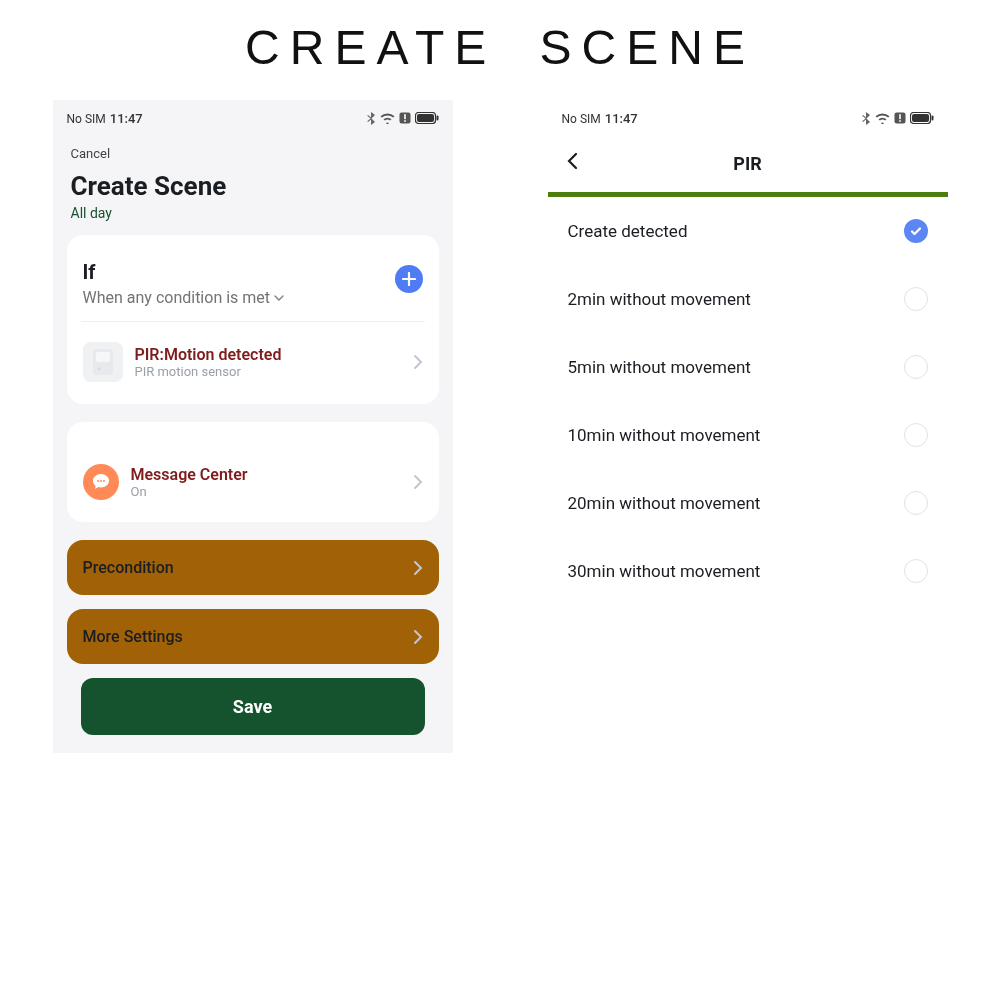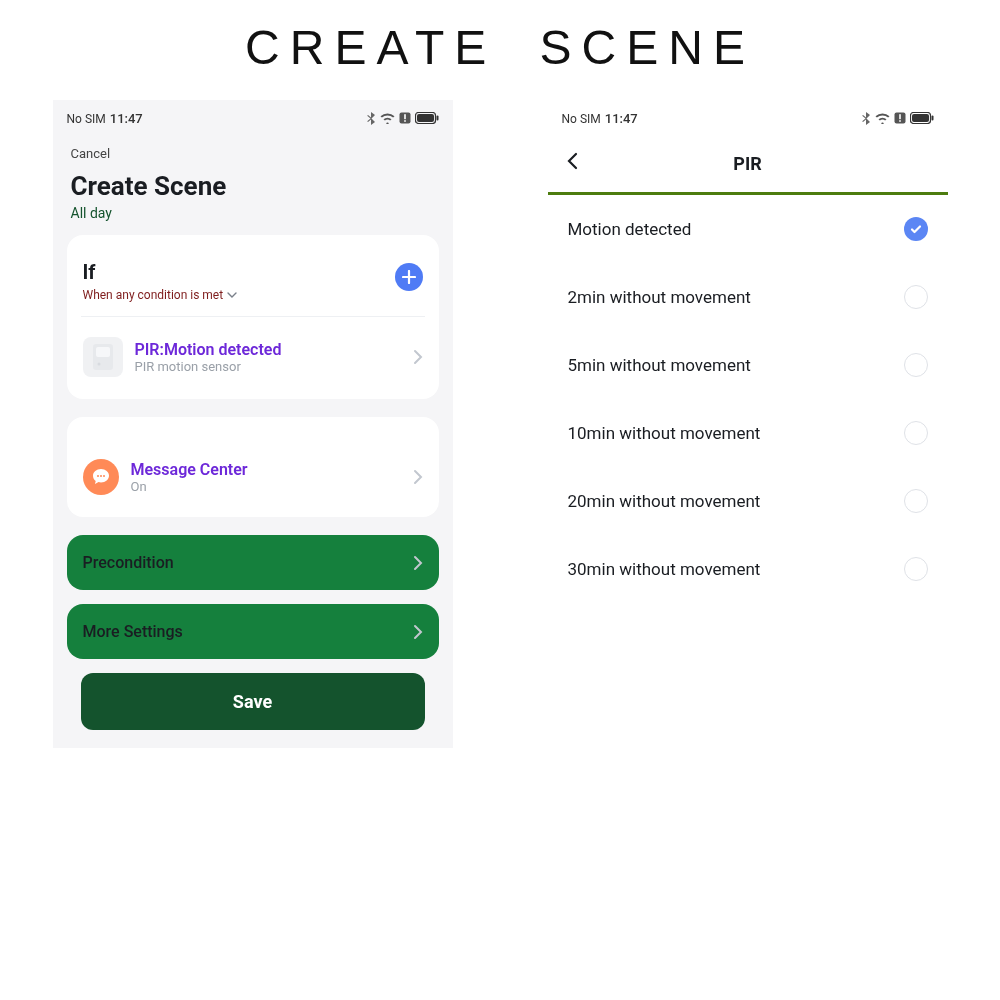--- a/index.html
+++ b/index.html
@@ -72,21 +72,21 @@
     margin: 0 14px 18px;
     padding: 16px 16px 12px;
   }
   .card-h {
     display: flex;
     align-items: center;
     justify-content: space-between;
   }
   .card-h-left { display: flex; flex-direction: column; gap: 4px; margin-top: 9px; }
   .card-h-title { font-size: 20px; font-weight: 700; color: #1a1d22; }
-  .card-h-sub { font-size: 12px; color: #7f1d1d; display: flex; align-items: center; gap: 4px; }
+  .card-h-sub { font-size: 16px; color: #737373; display: flex; align-items: center; gap: 4px; }
   .chev-down { width: 10px; height: 10px; }
   .add-btn {
     width: 28px; height: 28px; border-radius: 50%;
     background: #4f7bf5; display: flex; align-items: center; justify-content: center;
     cursor: pointer;
   }
   .add-btn svg { display: block; }
   .divider {
     height: 1px; background: #eef0f3; margin: 14px -2px 10px;
   }
@@ -98,26 +98,26 @@
   .row-left { display: flex; align-items: center; gap: 12px; }
   .device-icon {
     width: 40px; height: 40px; border-radius: 8px;
     background: #f0f1f3; display: flex; align-items: center; justify-content: center;
   }
   .msg-icon {
     width: 36px; height: 36px; border-radius: 50%;
     background: #ff8a57; display: flex; align-items: center; justify-content: center;
   }
   .row-texts { display: flex; flex-direction: column; }
-  .row-title { font-size: 16px; font-weight: 600; color: #6d28d9; }
+  .row-title { font-size: 16px; font-weight: 600; color: #7f1d1d; }
   .row-sub { font-size: 13px; color: #9aa0a8; }
   .chev-right { color: #c2c7cf; }
 
   .flat-card {
-    background: #15803d; border-radius: 16px;
+    background: #a16207; border-radius: 16px;
     margin: 0 14px 14px;
     padding: 18px 16px;
     display: flex; align-items: center; justify-content: space-between;
     cursor: pointer;
   }
   .flat-label { font-size: 16px; font-weight: 500; color: #1a1d22; }
 
   .save-btn {
     margin: 6px 28px 18px;
     background: #14532d;
@@ -127,21 +127,21 @@
     border-radius: 12px;
     font-size: 18px;
     font-weight: 700;
     cursor: pointer;
   }
 
   
   .r-header {
     display: flex; align-items: center;
     padding: 12px 14px 14px;
-    border-bottom: 3px solid #4d7c0f;
+    border-bottom: 5px solid #4d7c0f;
     position: relative;
   }
   .back-btn { cursor: pointer; padding: 4px; }
   .r-title {
     position: absolute; left: 0; right: 0;
     text-align: center; font-size: 18px; font-weight: 700; color: #1a1d22;
     pointer-events: none;
   }
   .option-row {
     display: flex; align-items: center; justify-content: space-between;
@@ -304,21 +304,21 @@
       <div class="back-btn">
         <svg width="12" height="18" viewBox="0 0 12 18">
             <path d="M10 2L3 9l7 7" stroke="#1a1d22" stroke-width="2.2" fill="none" stroke-linecap="round"></path>
           </svg>
       </div>
       <div class="r-title">PIR</div>
     </div>
 
     <div id="options-container">
         <div class="option-row">
-          <div class="option-label">Motion detected</div>
+          <div class="option-label">Create detected</div>
           <div class="radio selected">
             <svg width="14" height="14" viewBox="0 0 14 14">
               <path d="M3 7.5l2.5 2.5L11 4.5" stroke="#fff" stroke-width="2.2" fill="none" stroke-linecap="round" stroke-linejoin="round"></path>
             </svg>
           </div>
         </div>
         <div class="option-row">
           <div class="option-label">2min without movement</div>
           <div class="radio"></div>
         </div>

